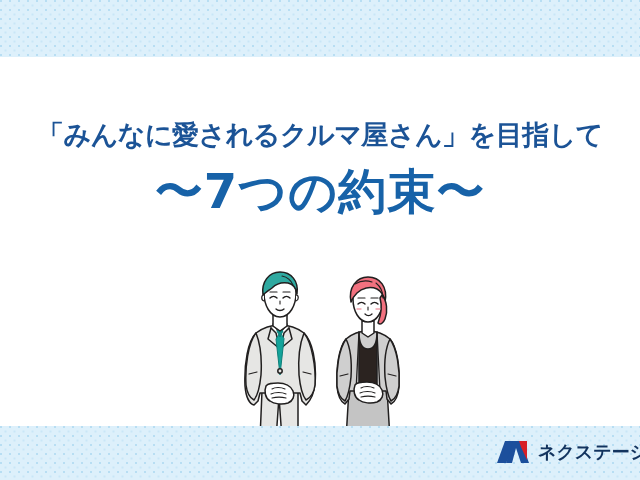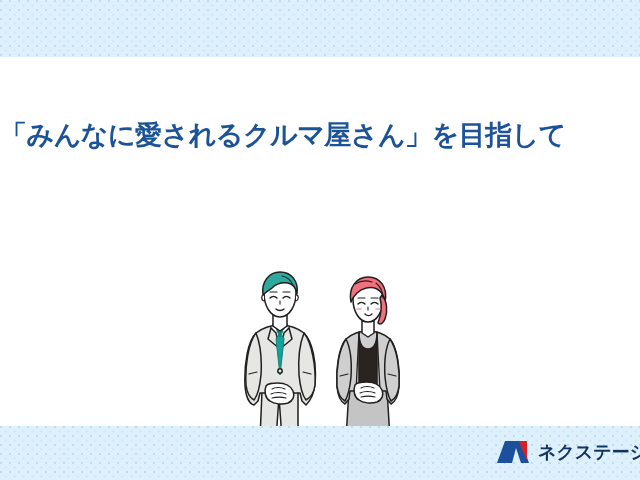--- a/index.html
+++ b/index.html
@@ -40,21 +40,21 @@
     top: 426px;
     height: 54px;
   }
 
   
   .headline-block {
     position: absolute;
     left: 0;
     top: 118px;
     width: 640px;
-    text-align: left;
+    text-align: center;
   }
 
   .headline-line1 {
     font-family: "DejaVu Sans", "Liberation Sans", sans-serif;
     font-weight: 700;
     font-size: 27px;
     line-height: 34px;
     letter-spacing: -0.5px;
     color: #1b5396;
     white-space: nowrap;
@@ -114,20 +114,21 @@
 </style>
 </head>
 <body>
 
 <div class="banner">
 
   <div class="dot-band top"></div>
 
   <div class="headline-block">
     <div class="headline-line1">「みんなに愛されるクルマ屋さん」を目指して</div>
+    <div class="headline-line2">〜7つの約束〜</div>
   </div>
 
   <div class="illustration">
     <svg viewBox="0 0 184 170" xmlns="http://www.w3.org/2000/svg">
       <g stroke="#211f1f" stroke-width="1.5" stroke-linejoin="round" stroke-linecap="round">
 
         <g>
 
           <path d="M24 120 L22 168 L38 168 L41 126 Z" fill="#e6e6e4"></path>
           <path d="M41 126 L44 168 L60 168 L60 120 Z" fill="#e6e6e4"></path>

